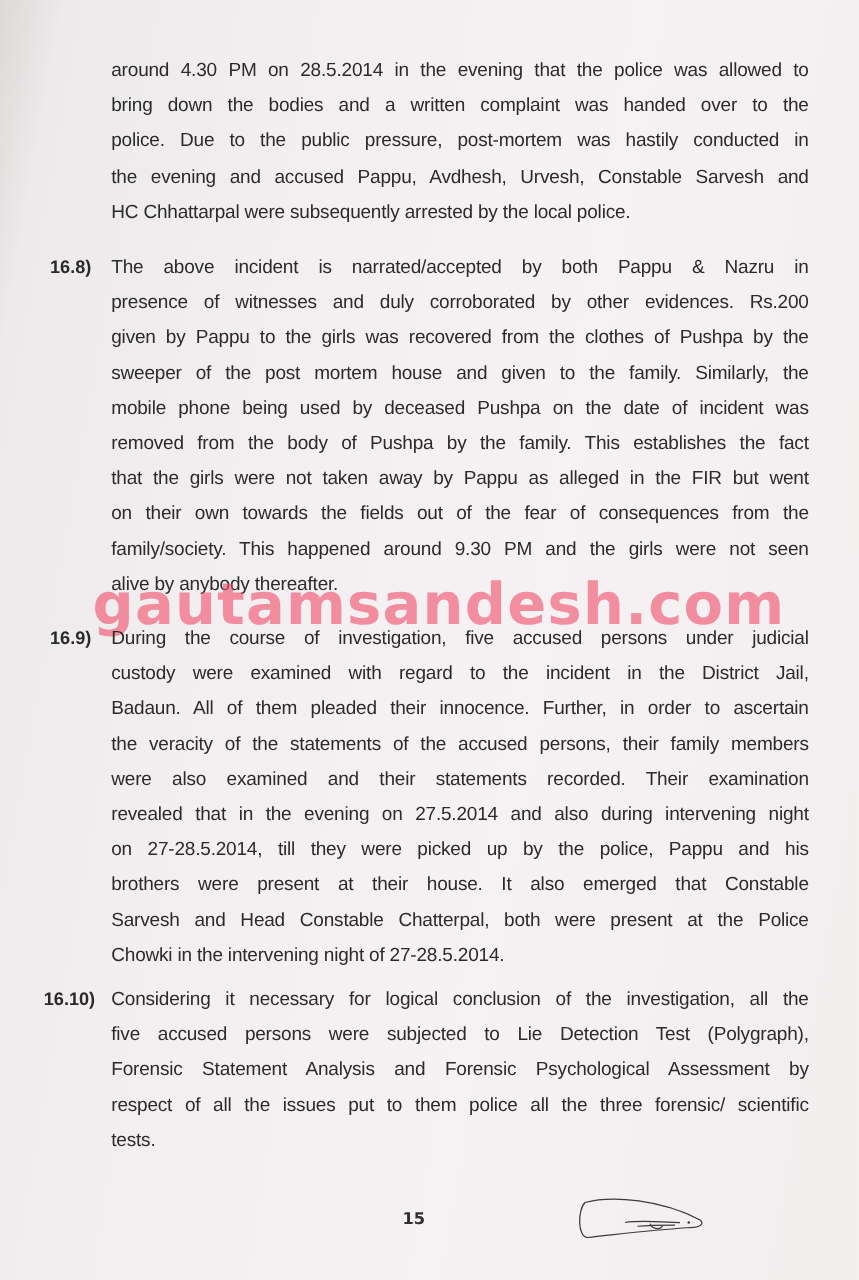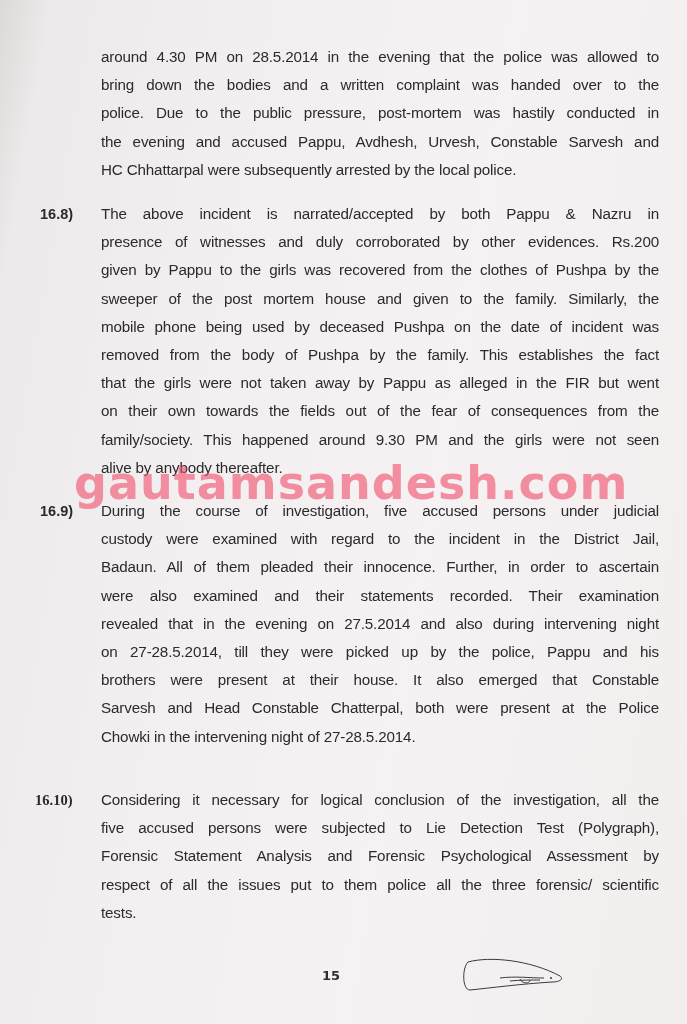--- a/index.html
+++ b/index.html
@@ -38,21 +38,20 @@
     }
     .para-body {
       position: absolute;
       left: 49px;
       width: 558px;
       font-size: 15.2px;
       line-height: 28.2px;
       text-align: justify;
       letter-spacing: -0.15px;
       color: #2b2a2c;
-      margin-left: 12px;
     }
     .line {
       display: block;
       white-space: nowrap;
       text-align: justify;
       text-align-last: justify;
       height: 28.2px;
     }
     .line.last {
       text-align-last: left;
@@ -120,31 +119,32 @@
   </div>
 
   <div class="watermark">gautamsandesh.com</div>
 
   <div class="para" style="top:497px;">
     <span class="para-num">16.9)</span>
     <div class="para-body">
       <span class="line">During the course of investigation, five accused persons under judicial</span>
       <span class="line">custody were examined with regard to the incident in the District Jail,</span>
       <span class="line">Badaun. All of them pleaded their innocence. Further, in order to ascertain</span>
+      <span class="line">the veracity of the statements of the accused persons, their family members</span>
       <span class="line">were also examined and their statements recorded. Their examination</span>
       <span class="line">revealed that in the evening on 27.5.2014 and also during intervening night</span>
       <span class="line">on 27-28.5.2014, till they were picked up by the police, Pappu and his</span>
       <span class="line">brothers were present at their house. It also emerged that Constable</span>
       <span class="line">Sarvesh and Head Constable Chatterpal, both were present at the Police</span>
       <span class="line last">Chowki in the intervening night of 27-28.5.2014.</span>
     </div>
   </div>
 
   <div class="para" style="top:786px;">
-    <span class="para-num" style="left:-5px;font-family:Liberation Serif, serif;">16.10)</span>
+    <span class="para-num" style="left:-5px;">16.10)</span>
     <div class="para-body">
       <span class="line">Considering it necessary for logical conclusion of the investigation, all the</span>
       <span class="line">five accused persons were subjected to Lie Detection Test (Polygraph),</span>
       <span class="line">Forensic Statement Analysis and Forensic Psychological Assessment by</span>
       <span class="line">respect of all the issues put to them police all the three forensic/ scientific</span>
       <span class="line last">tests.</span>
     </div>
   </div>
 
   <div class="page-number">15</div>

